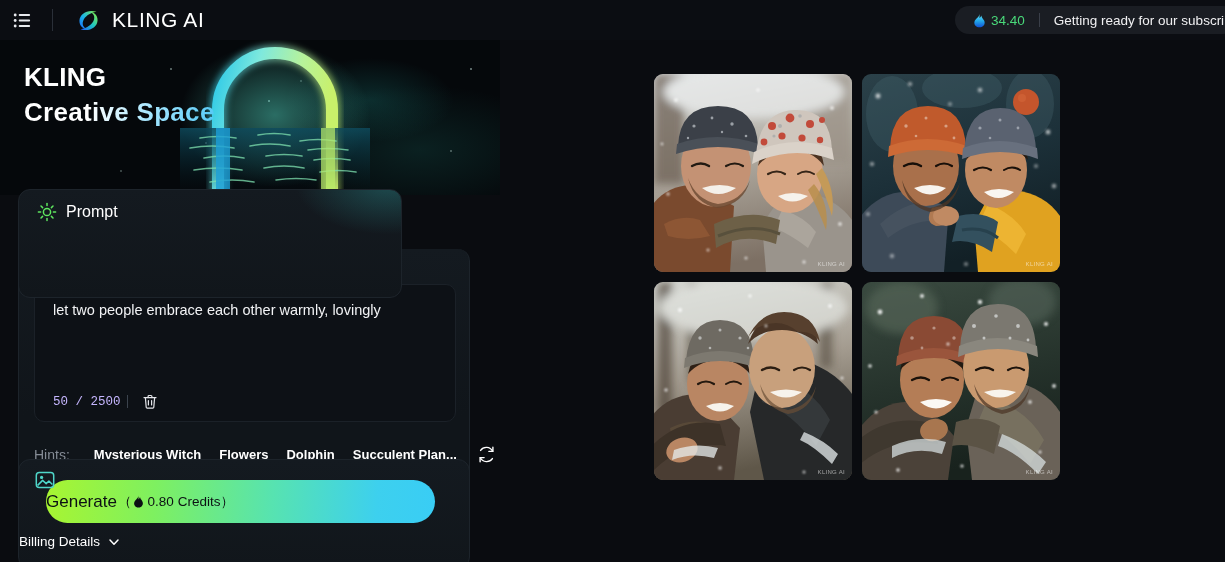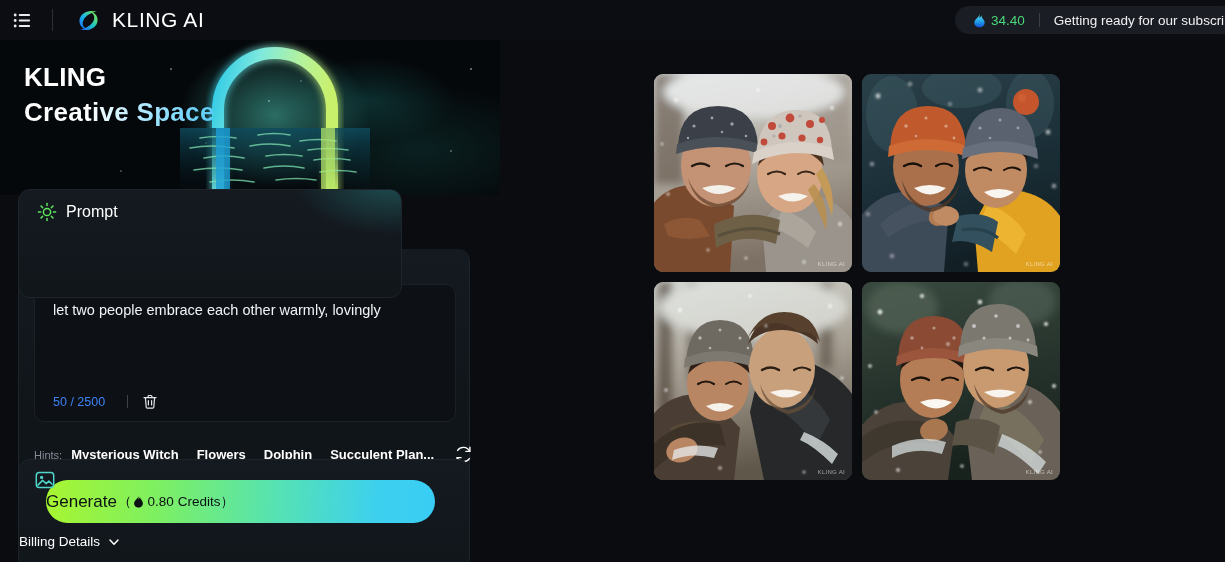--- a/index.html
+++ b/index.html
@@ -211,21 +211,22 @@
     right: 14px;
     font-size: 14.5px;
     color: #f2f3f5;
     line-height: 1.4;
   }
   .char-count {
     position: absolute;
     left: 18px;
     bottom: 12px;
     font-size: 12.5px;
-    color: #3b82f6;
+    color: #c4b5fd;
+    font-family: Liberation Mono, monospace;
   }
   .count-divider {
     position: absolute;
     left: 92px;
     bottom: 13px;
     width: 1px; height: 13px;
     background: #3b434d;
   }
   .trash-btn {
     position: absolute;
@@ -238,23 +239,23 @@
   .hints-row {
     position: absolute;
     left: 15px;
     top: 196px;
     width: 430px;
     display: flex;
     align-items: center;
     white-space: nowrap;
   }
   .hints-label {
-    font-size: 11px;
+    font-size: 14px;
     color: #858c96;
-    margin-right: 9px;
+    margin-right: 24px;
     flex: none;
   }
   .hint-chip {
     font-size: 13px;
     color: #ffffff;
     font-weight: 700;
     margin-right: 18px;
     cursor: pointer;
     flex: none;
   }

